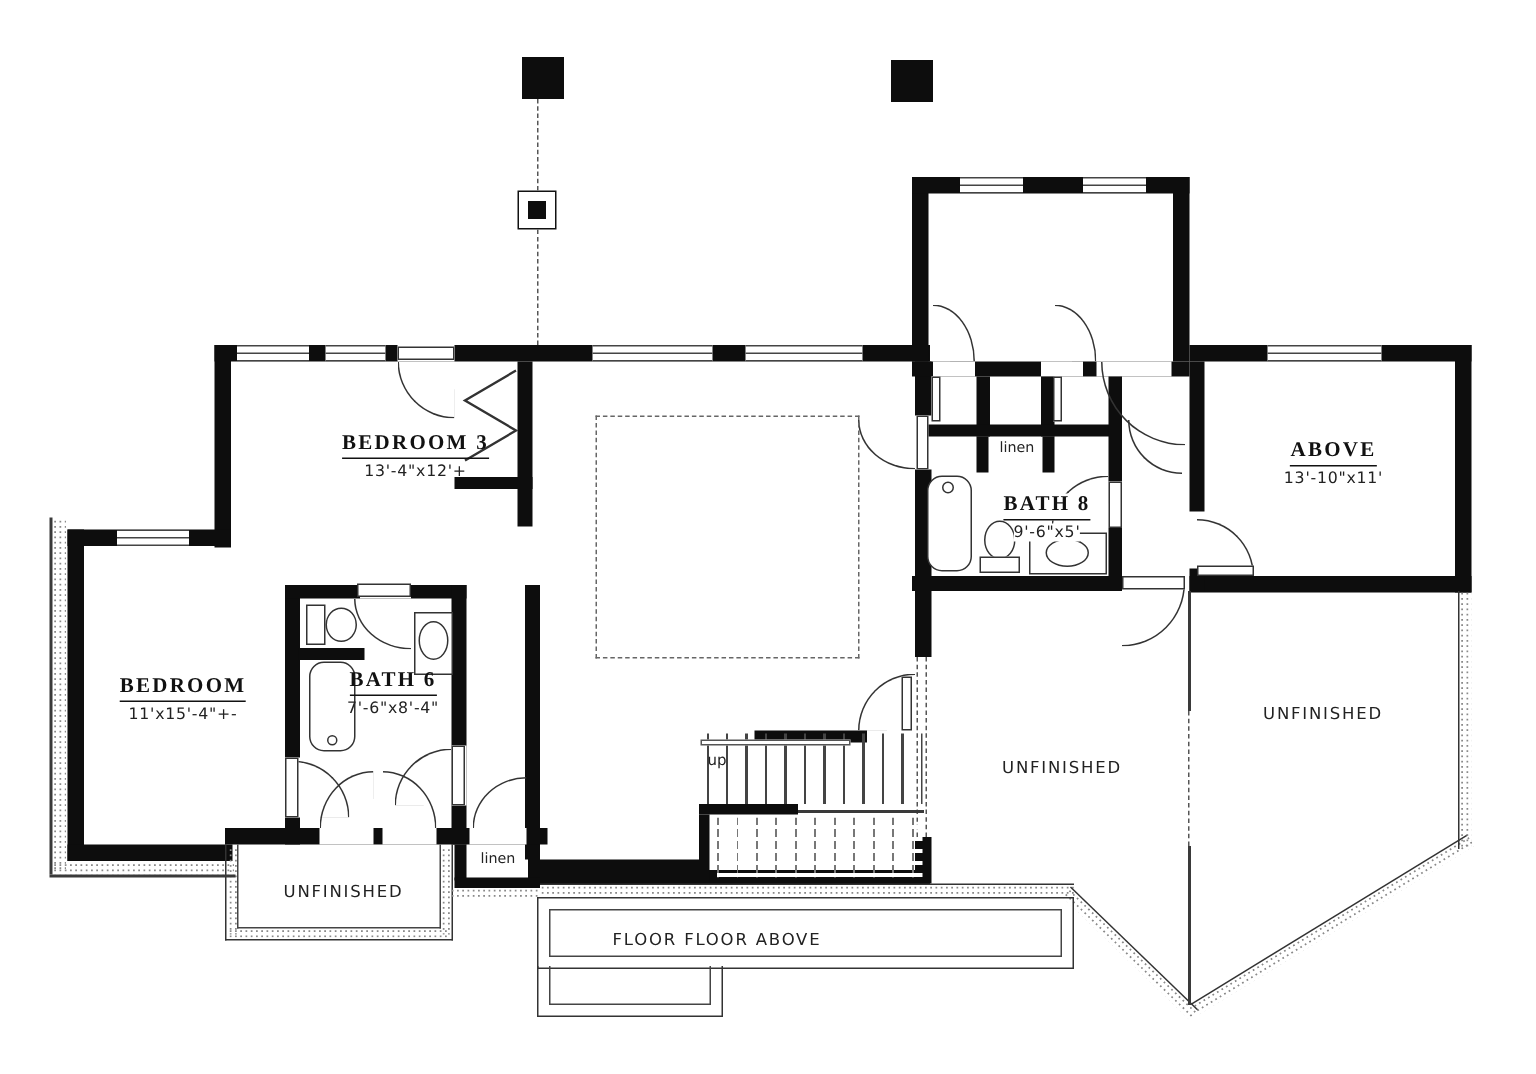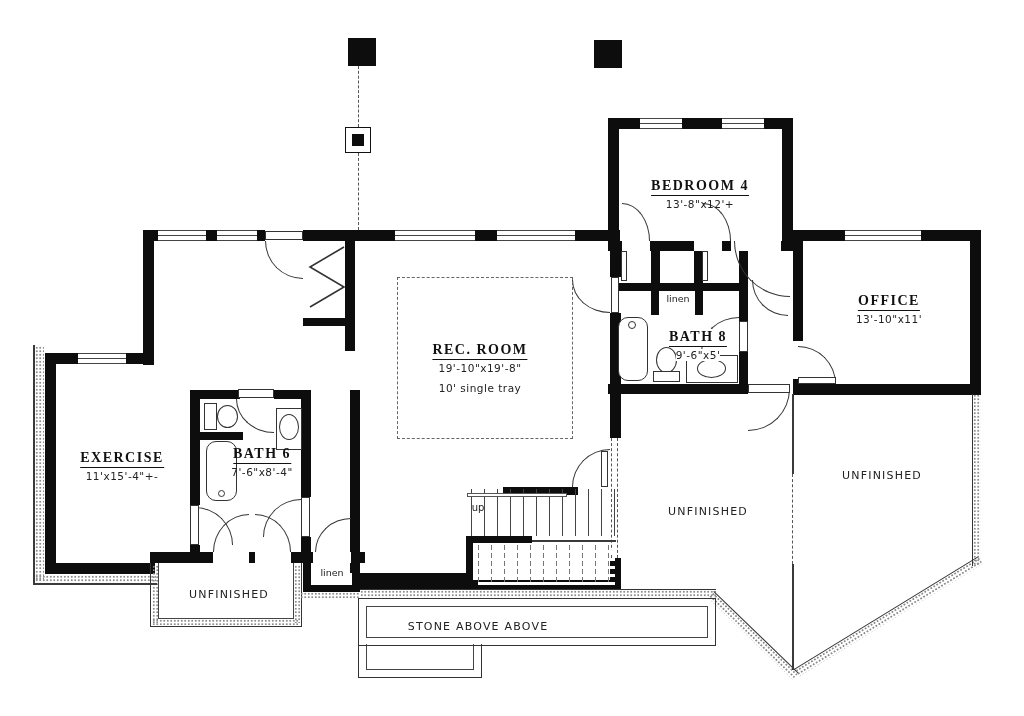--- a/index.html
+++ b/index.html
@@ -213,47 +213,42 @@
 
   <div class="thin" style="left:792px;top:394px;width:2px;height:80px"></div>
   <div class="dashv" style="left:792px;top:474px;height:90px"></div>
   <div class="thin" style="left:792px;top:564px;width:2px;height:106px"></div>
 
   <div class="oline" style="left:358px;top:598px;width:358px;height:48px"></div>
   <div class="iline" style="left:366px;top:606px;width:342px;height:32px"></div>
   <div class="oline" style="left:358px;top:644px;width:124px;height:34px;border-top:none"></div>
   <div class="iline" style="left:366px;top:644px;width:108px;height:26px;border-top:none"></div>
 
+  <div class="rlabel" style="left:277px;top:288px">
+    <span class="rname">BEDROOM 3</span>
+    <span class="rdims">13'-4"x12'+</span>
+  </div>
   <div class="rlabel" style="left:122px;top:450px">
-    <span class="rname">EXERCISE</span>
+    <span class="rname">BEDROOM</span>
     <span class="rdims">11'x15'-4"+-</span>
   </div>
   <div class="rlabel" style="left:262px;top:446px;z-index:6">
     <span class="rname">BATH 6</span>
     <span class="rdims">7'-6"x8'-4"</span>
   </div>
-  <div class="rlabel" style="left:480px;top:342px">
-    <span class="rname">REC. ROOM</span>
-    <span class="rdims">19'-10"x19'-8"</span>
-    <span class="rdims" style="margin-top:8px">10' single tray</span>
-  </div>
-  <div class="rlabel" style="left:700px;top:178px">
-    <span class="rname">BEDROOM 4</span>
-    <span class="rdims">13'-8"x12'+</span>
-  </div>
   <div class="rlabel" style="left:698px;top:329px;z-index:6">
     <span class="rname" style="background:#fff">BATH 8</span>
     <span class="rdims" style="background:#fff">9'-6"x5'</span>
   </div>
   <div class="rlabel" style="left:889px;top:293px">
-    <span class="rname">OFFICE</span>
+    <span class="rname">ABOVE</span>
     <span class="rdims">13'-10"x11'</span>
   </div>
 
   <div class="alabel" style="left:229px;top:588px">UNFINISHED</div>
   <div class="alabel" style="left:708px;top:505px">UNFINISHED</div>
   <div class="alabel" style="left:882px;top:469px">UNFINISHED</div>
-  <div class="alabel" style="left:478px;top:620px">STONE ABOVE ABOVE</div>
+  <div class="alabel" style="left:478px;top:620px">FLOOR FLOOR ABOVE</div>
 
   <div class="slabel" style="left:678px;top:293px">linen</div>
   <div class="slabel" style="left:332px;top:567px">linen</div>
 
 </div>
 
 </body></html>

